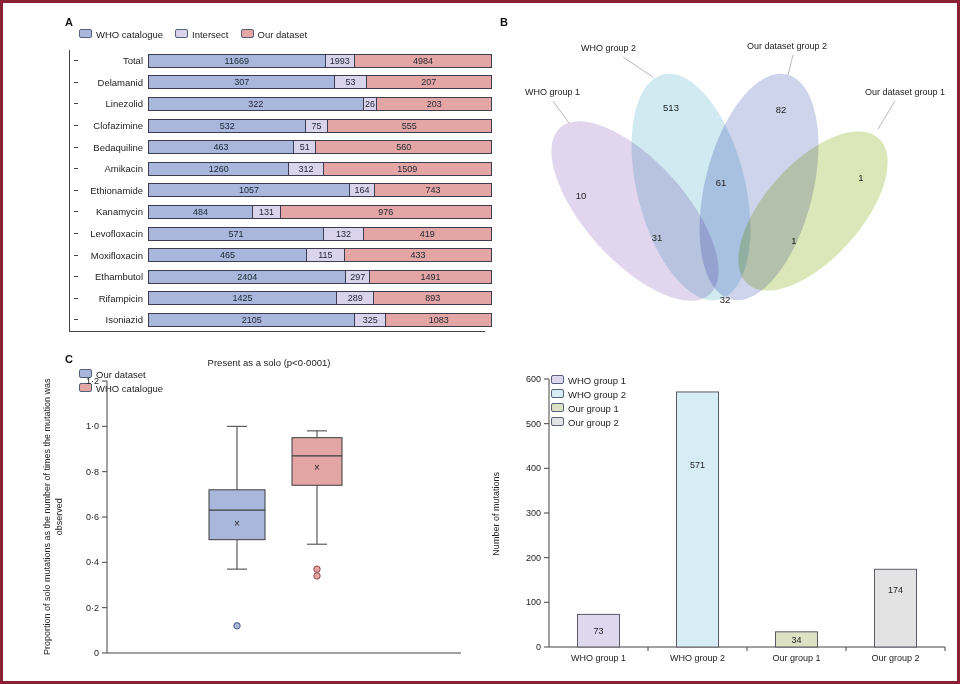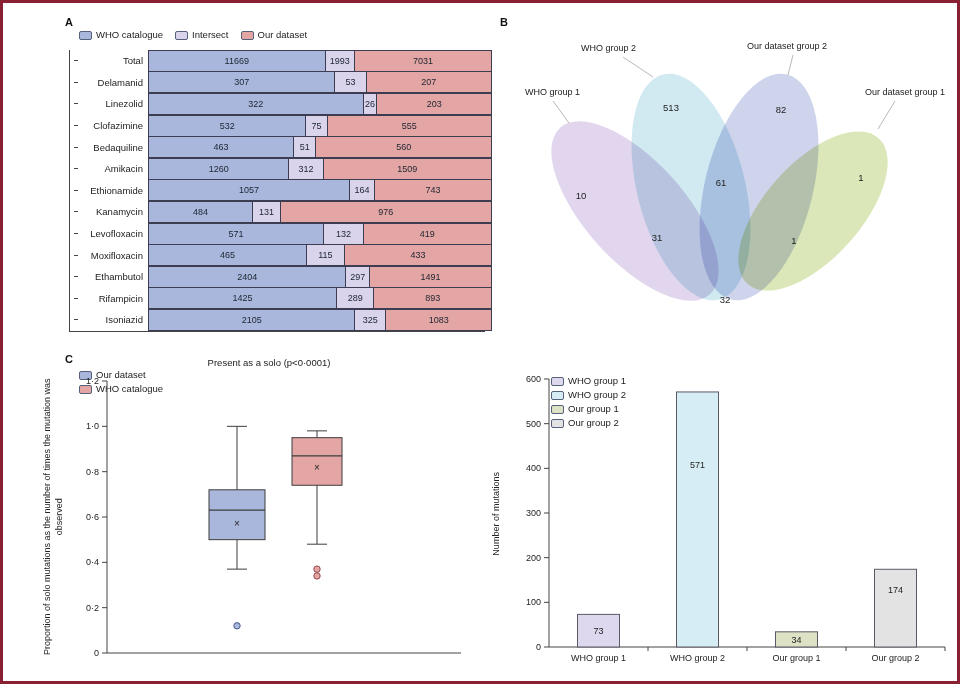--- a/index.html
+++ b/index.html
@@ -3,27 +3,27 @@
 <meta charset="utf-8">
 <style>
   *{margin:0;padding:0;box-sizing:border-box}
   html,body{width:960px;height:684px;background:#fff;overflow:hidden}
   body{font-family:"Liberation Sans",sans-serif;color:#222;position:relative}
   .frame{position:absolute;left:0;top:0;width:960px;height:684px;border:3px solid #8a2133;background:#fff}
   .panel-letter{position:absolute;font-weight:bold;font-size:11px;color:#111}
   .legend{position:absolute;display:flex;font-size:9.5px;color:#222}
   .legend.h{flex-direction:row;gap:12px;align-items:center}
   .legend.v{flex-direction:column;gap:3px}
-  .legend-item{display:flex;align-items:flex-end;gap:4px}
+  .legend-item{display:flex;align-items:flex-start;gap:4px}
   .swatch{width:13px;height:9px;border:1px solid #55607a;border-radius:2px;display:inline-block;flex:none}
   #stackRows{position:absolute;left:71px;top:47px;width:420px}
   .stack-row{display:flex;align-items:center;height:21.6px}
   .row-tick{width:4px;height:1px;background:#444;flex:none}
   .stack-label{width:70px;flex:none;text-align:right;padding-right:5px;font-size:9.5px;color:#222;white-space:nowrap}
-  .stack-bar{flex:1;height:22px;display:flex}
+  .stack-bar{flex:1;height:14px;display:flex}
   .seg{height:100%;display:flex;align-items:center;justify-content:center;font-size:9px;color:#1c2430;border:1px solid #3c3c52;margin-left:-1px;white-space:nowrap;overflow:visible}
   .seg:first-child{margin-left:0}
   .axis-line{position:absolute;background:#444}
   svg text{font-family:"Liberation Sans",sans-serif;fill:#222}
   .rot-label{position:absolute;transform:rotate(-90deg);text-align:center;font-size:9px;color:#222;line-height:1.3}
   .chart-title{position:absolute;font-size:9.5px;color:#222;text-align:center}
 </style>
 </head>
 <body>
 
@@ -44,21 +44,21 @@
         <span>Our dataset</span>
       </div>
     </div>
   <div id="stackRows">
       <div class="stack-row">
         <span class="row-tick"></span>
         <span class="stack-label">Total</span>
         <div class="stack-bar">
           <div class="seg" style="width:51.328406791589686%;background:#a9b7dc">11669</div>
           <div class="seg" style="width:8.766605084894872%;background:#d9d3ec">1993</div>
-          <div class="seg" style="width:39.90498812351544%;background:#e3a6a4">7031</div>
+          <div class="seg" style="width:39.90498812351544%;background:#e3a6a4">4984</div>
         </div>
       </div>
       <div class="stack-row">
         <span class="row-tick"></span>
         <span class="stack-label">Delamanid</span>
         <div class="stack-bar">
           <div class="seg" style="width:54.14462081128748%;background:#a9b7dc">307</div>
           <div class="seg" style="width:9.347442680776014%;background:#d9d3ec">53</div>
           <div class="seg" style="width:36.507936507936506%;background:#e3a6a4">207</div>
         </div>

